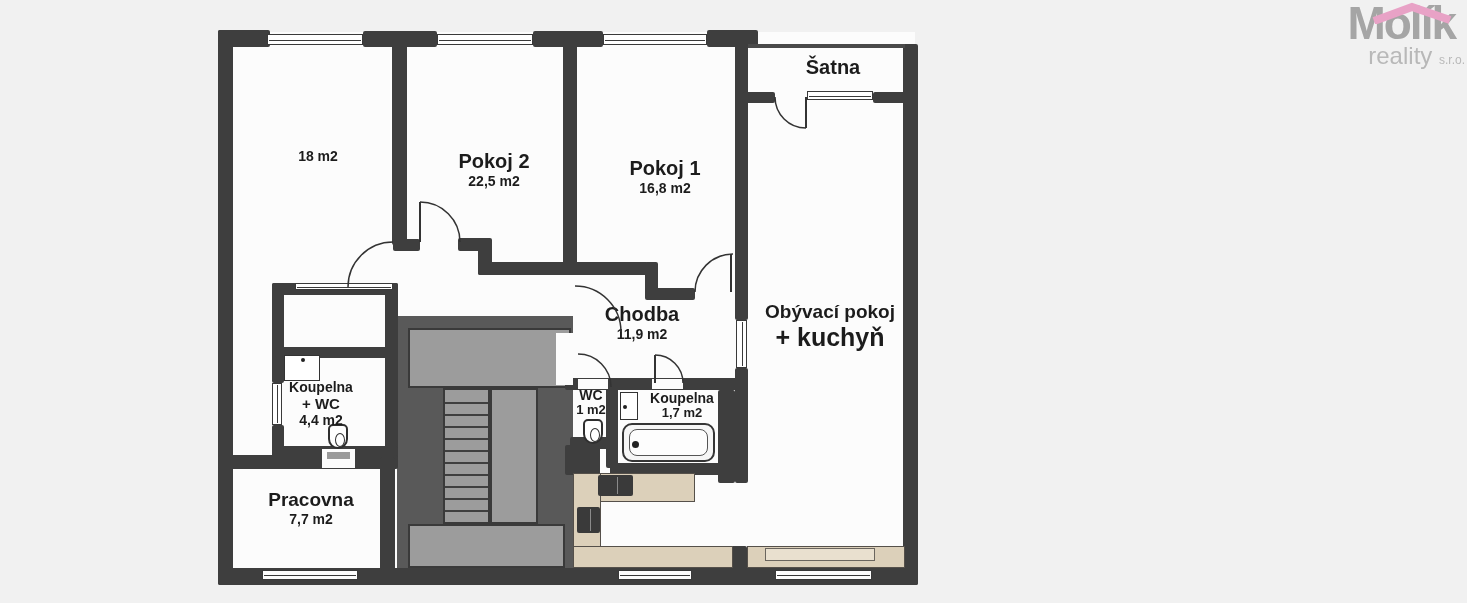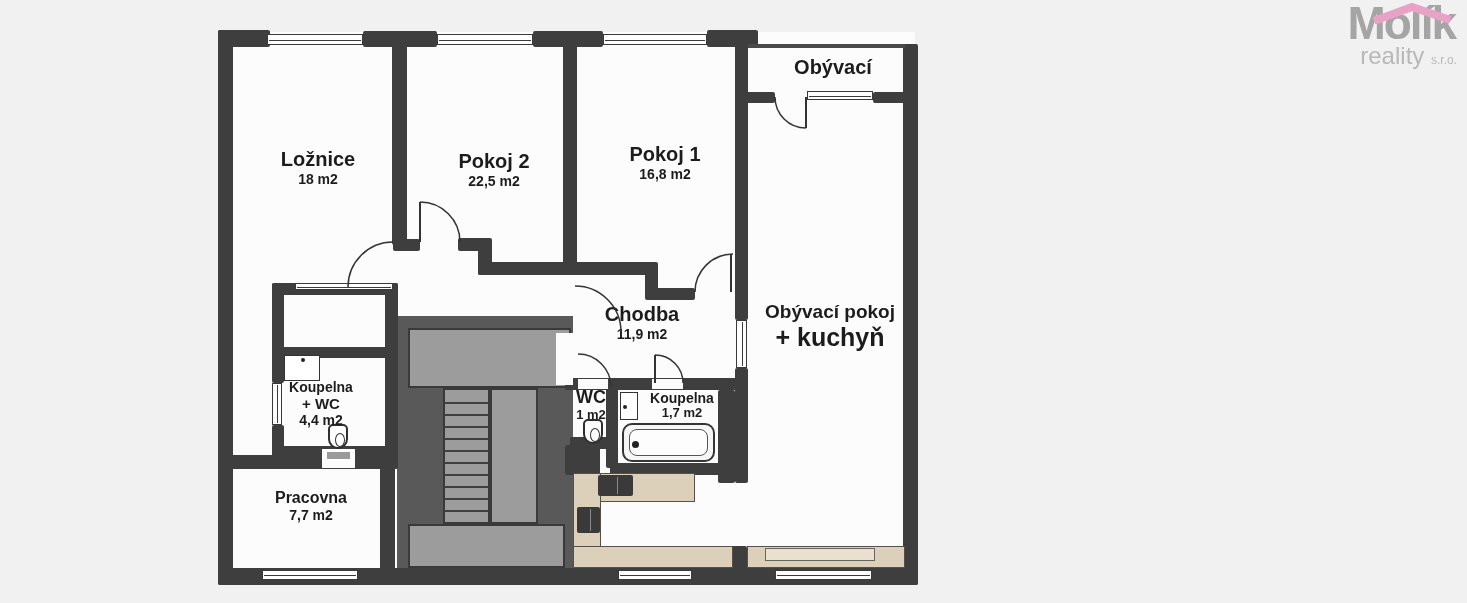--- a/index.html
+++ b/index.html
@@ -31,21 +31,21 @@
   .toilet-in{position:absolute;left:5px;top:7px;width:8px;height:12px;border:1.5px solid #2f2f2f;border-radius:50%;}
   .sink{background:#fff;border:1.3px solid #333;}
   .tap{position:absolute;width:4px;height:4px;background:#222;border-radius:50%;}
   .threshold{background:#9a9a9a;}
   .roomlabel{position:absolute;text-align:center;color:var(--label);font-weight:bold;}
   .roomlabel div{line-height:1.15;white-space:nowrap;}
   #arcs{position:absolute;left:0;top:0;pointer-events:none;}
   
   #logo{position:absolute;left:1296px;top:0px;width:171px;text-align:right;}
   #logo .main{font-size:46px;font-weight:bold;color:var(--logoMain);letter-spacing:-2px;line-height:1.0;padding-right:12px;}
-  #logo .sub{font-size:24px;color:var(--logoSub);margin-top:-4px;padding-right:10px;}
+  #logo .sub{font-size:24px;color:var(--logoSub);margin-top:-4px;padding-right:2px;}
   #logo .sro{font-size:12px;color:var(--logoSub);}
   #roof{position:absolute;left:74px;top:2px;}
 </style>
 </head>
 <body>
 
 <div id="plan">
 
 <div class="abs floor" style="left: 224px; top: 32px; width: 691px; height: 548px;"></div>
     <div class="abs floor" style="left: 748px; top: 46px; width: 157px; height: 58px;"></div>
@@ -156,57 +156,56 @@
       <div class="toilet-in"></div>
     </div>
     <div class="abs sink" style="left: 284px; top: 355px; width: 36px; height: 26px;">
       <div class="tap" style="left: 16px; top: 2px;"></div>
     </div>
     <div class="abs sink" style="left: 620px; top: 392px; width: 18px; height: 28px;">
       <div class="tap" style="left: 2px; top: 12px;"></div>
     </div>
     <div class="abs threshold" style="left: 327px; top: 452px; width: 23px; height: 7px;"></div>
     <div class="abs roomlabel" style="left: 208px; top: 148px; width: 220px;">
-      <div style="font-size: 20px;">Ložnice</div>
       <div style="font-size: 14px;">18 m2</div>
     </div>
     <div class="abs roomlabel" style="left: 384px; top: 150px; width: 220px;">
       <div style="font-size: 20px;">Pokoj 2</div>
       <div style="font-size: 14px;">22,5 m2</div>
     </div>
-    <div class="abs roomlabel" style="left: 555px; top: 143px; width: 220px;">
+    <div class="abs roomlabel" style="left: 555px; top: 157px; width: 220px;">
       <div style="font-size: 20px;">Pokoj 1</div>
       <div style="font-size: 14px;">16,8 m2</div>
     </div>
     <div class="abs roomlabel" style="left: 723px; top: 56px; width: 220px;">
-      <div style="font-size: 20px;">Obývací</div>
+      <div style="font-size: 20px;">Šatna</div>
     </div>
     <div class="abs roomlabel" style="left: 532px; top: 303px; width: 220px;">
       <div style="font-size: 20px;">Chodba</div>
       <div style="font-size: 14px;">11,9 m2</div>
     </div>
     <div class="abs roomlabel" style="left: 720px; top: 301px; width: 220px;">
       <div style="font-size: 19px;">Obývací pokoj</div>
       <div style="font-size: 25px;">+ kuchyň</div>
     </div>
     <div class="abs roomlabel" style="left: 211px; top: 379px; width: 220px;">
       <div style="font-size: 14px;">Koupelna</div>
       <div style="font-size: 15px;">+ WC</div>
       <div style="font-size: 14px;">4,4 m2</div>
     </div>
     <div class="abs roomlabel" style="left: 481px; top: 387px; width: 220px;">
-      <div style="font-size: 18px;">WC</div>
+      <div style="font-size: 14px;">WC</div>
       <div style="font-size: 13px;">1 m2</div>
     </div>
     <div class="abs roomlabel" style="left: 572px; top: 390px; width: 220px;">
       <div style="font-size: 14px;">Koupelna</div>
       <div style="font-size: 13px;">1,7 m2</div>
     </div>
     <div class="abs roomlabel" style="left: 201px; top: 489px; width: 220px;">
-      <div style="font-size: 16px; text-align: center;">Pracovna</div>
+      <div style="font-size: 19px; text-align: center;">Pracovna</div>
       <div style="font-size: 14px;">7,7 m2</div>
     </div>
     <svg id="arcs" width="1467" height="603">
       <path d="M 348 287 A 45 45 0 0 1 393 242" fill="none" stroke="#333333" stroke-width="1.5"></path>
       <path d="M 420 202 A 40 40 0 0 1 460 242" fill="none" stroke="#333333" stroke-width="1.5"></path>
       <line x1="420" y1="202" x2="420" y2="242" stroke="#333333" stroke-width="2"></line>
       <path d="M 695 292 A 38 38 0 0 1 733 254" fill="none" stroke="#333333" stroke-width="1.5"></path>
       <line x1="731" y1="254" x2="731" y2="292" stroke="#333333" stroke-width="2"></line>
       <path d="M 806 128 A 31 31 0 0 1 775 97" fill="none" stroke="#333333" stroke-width="1.5"></path>
       <line x1="806" y1="97" x2="806" y2="128" stroke="#333333" stroke-width="2"></line>

